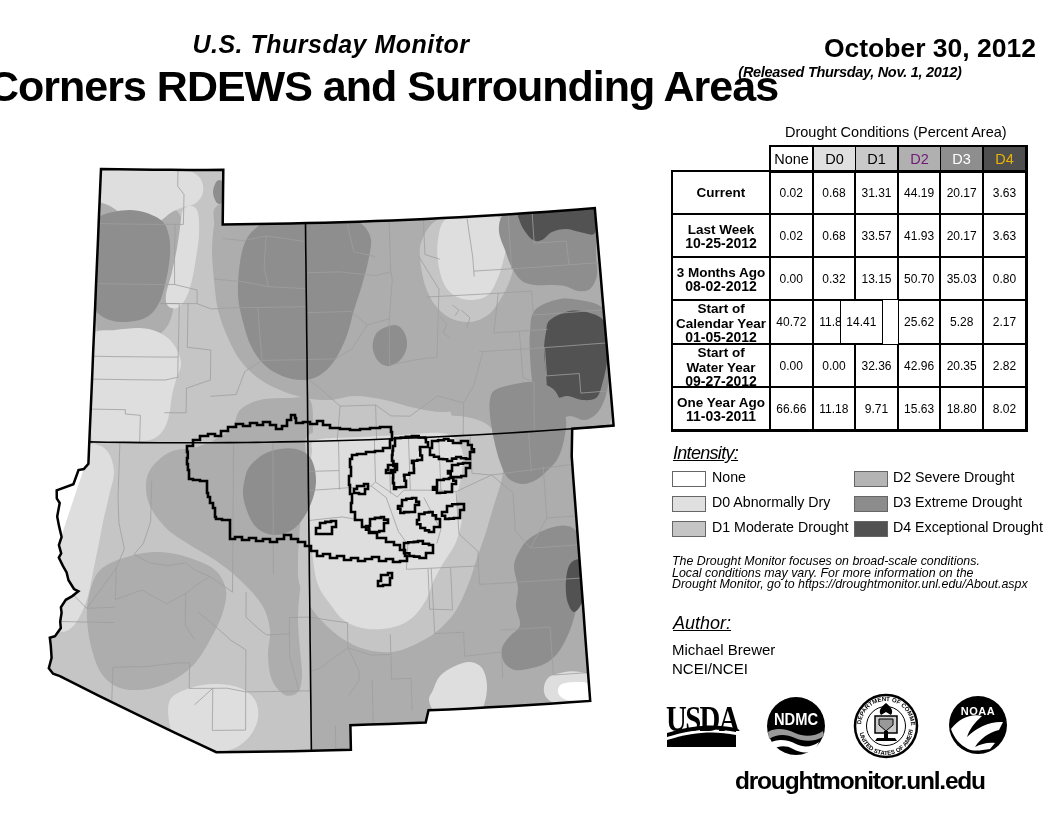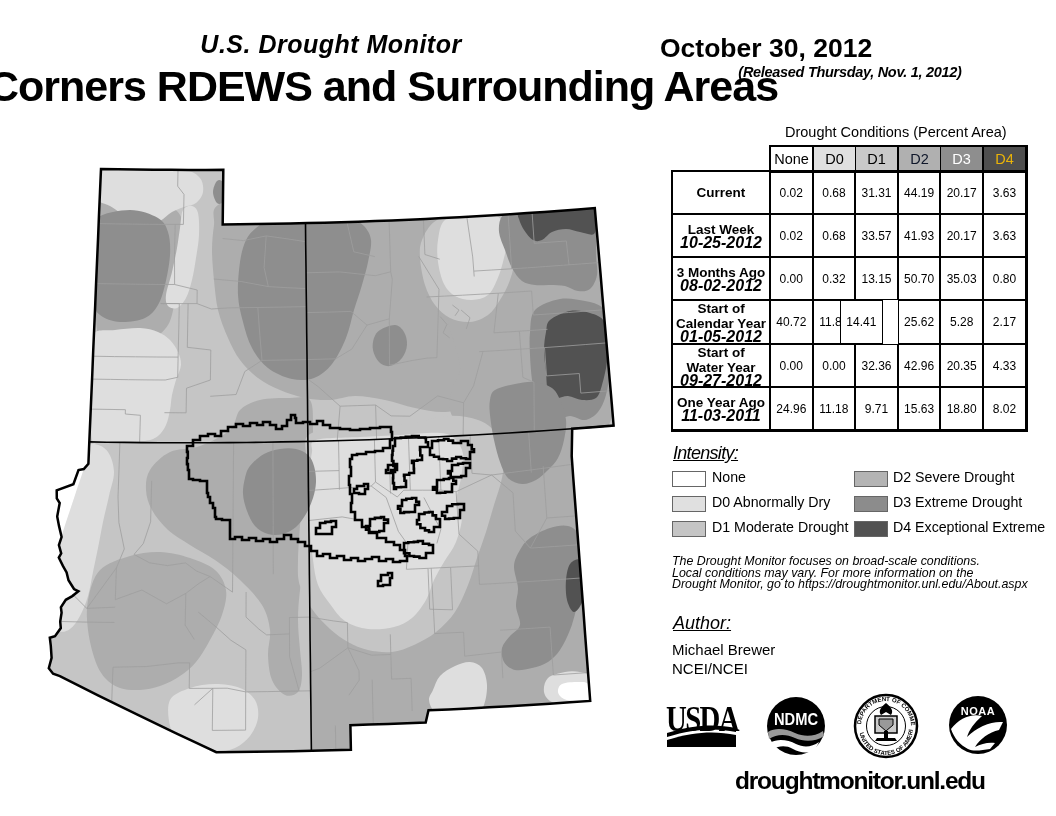--- a/index.html
+++ b/index.html
@@ -1,27 +1,27 @@
 <!DOCTYPE html>
 <html><head><meta charset="utf-8"><style>
 html,body{margin:0;padding:0;width:1056px;height:816px;background:#fff;font-family:"Liberation Sans",sans-serif;overflow:hidden}
 #page{position:relative;width:1056px;height:816px;overflow:hidden}
 .abs{position:absolute}
 #t1{left:0px;top:30px;width:662px;text-align:center;font-size:25px;font-weight:bold;font-style:italic;letter-spacing:0.5px}
 #t2{left:-12px;top:62px;font-size:43px;font-weight:bold;white-space:nowrap;letter-spacing:-1px}
-#d1{left:660px;top:33px;width:376px;text-align:left;font-size:26.5px;font-weight:bold}
+#d1{left:660px;top:33px;width:376px;text-align:right;font-size:26.5px;font-weight:bold}
 #d2{left:660px;top:64px;width:380px;text-align:center;font-size:14.5px;font-weight:bold;font-style:italic;white-space:nowrap;letter-spacing:-0.3px}
 #d3{left:660px;top:85px;width:360px;text-align:center;font-size:14.5px;font-weight:bold}
 #ttitle{left:785px;top:124px;font-size:14.5px;white-space:nowrap}
 .cell{position:absolute;border:1px solid #000;box-sizing:border-box;display:flex;align-items:center;justify-content:center;text-align:center}
 .hc{font-size:14.5px}
 .dc{font-size:12px;background:#fff}
 .lc{background:#fff}
 .rname{font-weight:bold;font-size:13.5px;line-height:15px}
-.rdate{font-weight:bold;font-style:italic;font-size:16px;line-height:12px}
+.rdate{font-weight:bold;font-size:14px;line-height:12px}
 .fr{position:absolute;border:2.5px solid #000}
 .sw{position:absolute;width:34px;height:15.5px;border:1px solid #666;box-sizing:border-box}
 .swl{position:absolute;font-size:14.2px;white-space:nowrap}
 #intens{left:673px;top:443px;font-size:18px;letter-spacing:-0.7px;font-style:italic;text-decoration:underline}
 #discl{left:672px;top:556px;font-size:12.4px;font-style:italic;line-height:11.7px;white-space:nowrap}
 #author{left:673px;top:613px;font-size:18px;font-style:italic;text-decoration:underline}
 #auth1{left:672px;top:641px;font-size:15px}
 #auth2{left:672px;top:660px;font-size:15px}
 #footer{left:735px;top:767px;font-size:24.5px;font-weight:bold;letter-spacing:-1.2px;white-space:nowrap}
 </style></head>
@@ -180,29 +180,29 @@
 <path d="M419.0 514.0L424.5 514.0L424.5 512.5L429.0 512.5L429.0 512.0L432.6 512.0L432.6 515.4L436.0 515.4L436.0 519.0L440.0 519.0L440.0 527.0L434.0 527.0L434.0 532.0L429.0 532.0L429.0 530.4L425.0 530.4L425.0 528.0L420.4 528.0L420.4 524.2L417.0 524.2L417.0 520.0L419.0 520.0Z"></path>
 <path d="M370.0 519.0L374.9 519.0L374.9 517.9L381.0 517.9L381.0 517.0L384.0 517.0L384.0 519.6L388.0 519.6L388.0 523.0L384.0 523.0L384.0 531.0L379.3 531.0L379.3 532.0L373.0 532.0L373.0 532.0L369.2 532.0L369.2 529.6L366.0 529.6L366.0 526.0L370.0 526.0Z"></path>
 <path d="M404.0 543.0L408.2 543.0L408.2 542.2L413.9 542.2L413.9 541.9L418.0 541.9L418.0 541.0L422.9 541.0L422.9 543.8L429.0 543.8L429.0 545.0L433.0 545.0L433.0 553.0L426.0 553.0L426.0 558.0L419.5 558.0L419.5 556.6L414.0 556.6L414.0 556.0L409.4 556.0L409.4 553.2L404.0 553.2L404.0 551.0L404.0 551.0Z"></path>
 <path d="M447.0 506.0L452.2 506.0L452.2 504.3L458.0 504.3L458.0 504.0L464.0 504.0L464.0 510.0L460.0 510.0L460.0 518.0L453.8 518.0L453.8 518.6L449.0 518.6L449.0 519.0L445.1 519.0L445.1 515.7L442.0 515.7L442.0 512.0L447.0 512.0Z"></path>
 <path d="M381.0 575.0L388.0 575.0L388.0 573.0L392.0 573.0L392.0 578.0L390.0 578.0L390.0 585.0L383.0 585.0L383.0 586.0L378.0 586.0L378.0 581.0L381.0 581.0Z"></path>
 <path d="M320.0 523.0L325.3 523.0L325.3 521.9L331.0 521.9L331.0 521.0L336.0 521.0L336.0 527.0L332.0 527.0L332.0 534.0L327.7 534.0L327.7 534.0L322.0 534.0L322.0 534.0L316.0 534.0L316.0 528.0L320.0 528.0Z"></path>
 <path d="M357.0 486.0L364.0 486.0L364.0 484.0L368.0 484.0L368.0 489.0L365.0 489.0L365.0 494.0L359.0 494.0L359.0 493.0L354.0 493.0L354.0 489.0L357.0 489.0Z"></path>
 <path d="M388.0 465.0L395.0 465.0L395.0 464.0L397.0 464.0L397.0 470.0L391.0 470.0L391.0 473.0L386.0 473.0L386.0 470.0L388.0 470.0Z"></path>
 </g>
 </svg>
-<div class="abs" id="t1">U.S. Drought Monitor</div>
+<div class="abs" id="t1">U.S. Thursday Monitor</div>
 <div class="abs" id="t2">Corners RDEWS and Surrounding Areas</div>
 <div class="abs" id="d1">October 30, 2012</div>
 <div class="abs" id="d2">(Released Thursday, Nov. 1, 2012)</div>
 <div class="abs" id="ttitle">Drought Conditions (Percent Area)</div>
 <div class="cell hc" style="left:770px;top:146px;width:43px;height:25px;background:#ffffff;color:#000">None</div>
 <div class="cell hc" style="left:813px;top:146px;width:43px;height:25px;background:#e0e0e0;color:#000">D0</div>
 <div class="cell hc" style="left:855px;top:146px;width:43px;height:25px;background:#c9c9c9;color:#000">D1</div>
-<div class="cell hc" style="left:898px;top:146px;width:43px;height:25px;background:#b0b0b0;color:#0f172a">D2</div>
+<div class="cell hc" style="left:898px;top:146px;width:43px;height:25px;background:#b0b0b0;color:#701a75">D2</div>
 <div class="cell hc" style="left:940px;top:146px;width:43px;height:25px;background:#8e8e8e;color:#fff">D3</div>
 <div class="cell hc" style="left:983px;top:146px;width:43px;height:25px;background:#4f4f4f;color:#eab308">D4</div>
 <div class="cell lc" style="left:672px;top:171.0px;width:98px;height:43.0px">
       <div>
         <div class="rname">Current</div>
       </div>
     </div>
 <div class="cell dc" style="left:770.0px;top:171.0px;width:42.6px;height:43.0px">
       <span>0.02</span>
     </div>
@@ -308,30 +308,30 @@
 <div class="cell dc" style="left:855.2px;top:344.0px;width:42.6px;height:43.0px">
       <span>32.36</span>
     </div>
 <div class="cell dc" style="left:897.8px;top:344.0px;width:42.6px;height:43.0px">
       <span>42.96</span>
     </div>
 <div class="cell dc" style="left:940.4px;top:344.0px;width:42.6px;height:43.0px">
       <span>20.35</span>
     </div>
 <div class="cell dc" style="left:983.0px;top:344.0px;width:43.0px;height:43.0px">
-      <span>4.33</span>
+      <span>2.82</span>
     </div>
 <div class="cell lc" style="left:672px;top:387.0px;width:98px;height:43.0px">
       <div>
         <div class="rname">One Year Ago</div>
         <div class="rdate">11-03-2011</div>
       </div>
     </div>
 <div class="cell dc" style="left:770.0px;top:387.0px;width:42.6px;height:43.0px">
-      <span>24.96</span>
+      <span>66.66</span>
     </div>
 <div class="cell dc" style="left:812.6px;top:387.0px;width:42.6px;height:43.0px">
       <span>11.18</span>
     </div>
 <div class="cell dc" style="left:855.2px;top:387.0px;width:42.6px;height:43.0px">
       <span>9.71</span>
     </div>
 <div class="cell dc" style="left:897.8px;top:387.0px;width:42.6px;height:43.0px">
       <span>15.63</span>
     </div>
@@ -349,21 +349,21 @@
     <div class="swl" style="left:712px;top:469px">None</div>
 <div class="sw" style="left:672px;top:496px;background:#e0e0e0"></div>
     <div class="swl" style="left:712px;top:494px">D0 Abnormally Dry</div>
 <div class="sw" style="left:672px;top:521px;background:#c5c5c5"></div>
     <div class="swl" style="left:712px;top:519px">D1 Moderate Drought</div>
 <div class="sw" style="left:854px;top:471px;background:#b4b4b4"></div>
     <div class="swl" style="left:893px;top:469px">D2 Severe Drought</div>
 <div class="sw" style="left:854px;top:496px;background:#8c8c8c"></div>
     <div class="swl" style="left:893px;top:494px">D3 Extreme Drought</div>
 <div class="sw" style="left:854px;top:521px;background:#525252"></div>
-    <div class="swl" style="left:893px;top:519px">D4 Exceptional Extreme</div>
+    <div class="swl" style="left:893px;top:519px">D4 Exceptional Drought</div>
 
 <div class="abs" id="discl">The Drought Monitor focuses on broad-scale conditions.<br>Local conditions may vary. For more information on the<br>Drought Monitor, go to https://droughtmonitor.unl.edu/About.aspx</div>
 <div class="abs" id="author">Author:</div>
 <div class="abs" id="auth1">Michael Brewer</div>
 <div class="abs" id="auth2">NCEI/NCEI</div>
 
 <svg width="1056" height="816" viewBox="0 0 1056 816" style="position:absolute;left:0;top:0">
 <g>
 <text x="666" y="731" font-family="Liberation Serif, serif" font-weight="bold" font-size="36" letter-spacing="-2" textLength="72" lengthAdjust="spacingAndGlyphs">USDA</text>
 <path d="M667 733 C696 724 716 724 736 728 L736 732 C716 728 696 728 667 737 Z" fill="#000"></path>

